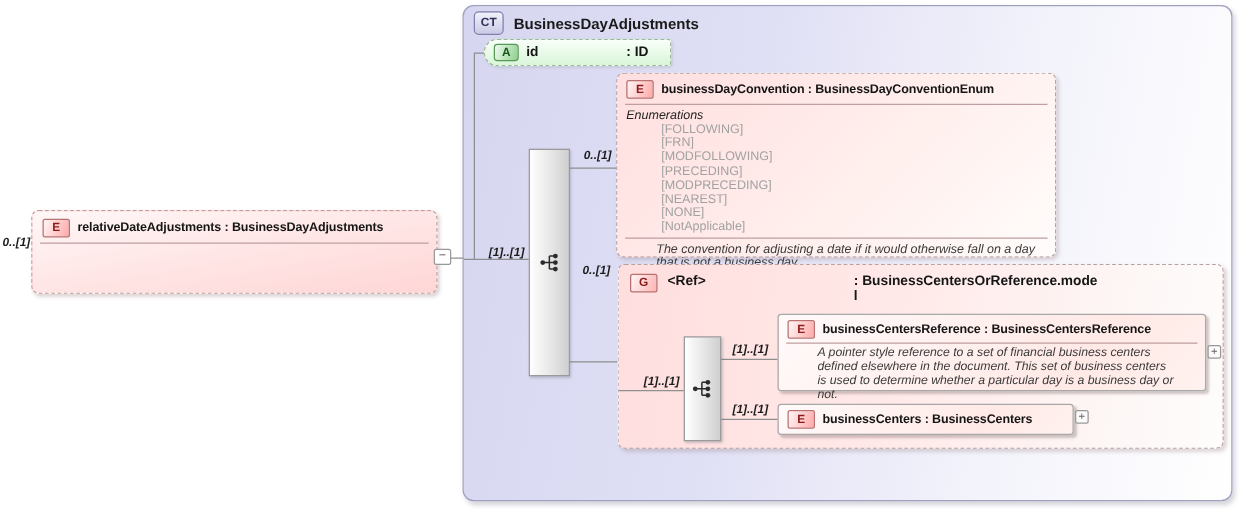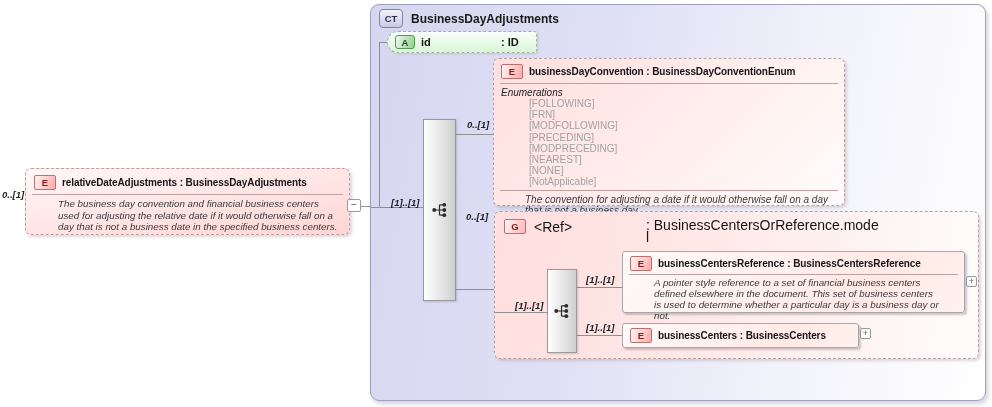--- a/index.html
+++ b/index.html
@@ -66,22 +66,22 @@
   .enums .evals{display:flex;flex-direction:column;margin-left:28px;}
   .enums .evals span{font-size:10px;line-height:11.2px;color:#a2a2a2;}
   .el-bdc .annot{padding:3px 7px 0 7px;font-size:10px;}
 
   
   .grp{position:absolute;left:123px;top:206px;width:485px;height:148px;box-sizing:border-box;
        border:1px dashed #b5a2a2;border-radius:6px;
        background:linear-gradient(100deg,#ffdede 0%,#ffe9e8 45%,#fdf6f5 80%,#fefcfc 100%);
        box-shadow:2px 2px 3px rgba(150,130,130,.3);}
   .grp-hdr{position:absolute;left:9px;top:7px;display:flex;gap:8px;align-items:flex-start;}
-  .grp-hdr .nm{font-weight:normal;font-size:14px;color:#151515;width:104px;}
-  .grp-hdr .ty{font-weight:normal;font-size:14px;color:#151515;white-space:pre-line;line-height:12px;}
+  .grp-hdr .nm{font-weight:bold;font-size:11px;color:#151515;width:104px;}
+  .grp-hdr .ty{font-weight:bold;font-size:11px;color:#151515;white-space:pre-line;line-height:12px;margin-left:37px;}
 
   .el-bcr{position:absolute;left:127px;top:39px;width:343px;height:62px;box-sizing:border-box;
           border:1px solid #a8a8a8;border-radius:3px;
           background:linear-gradient(135deg,#fffafa 0%,#ffe9e6 70%,#fff2ef 100%);
           box-shadow:2px 2px 2px rgba(120,100,100,.35);}
   .el-bcr .hdr{display:flex;align-items:center;gap:6px;padding:4px 7px 3px 7px;}
   .el-bcr .annot{padding:2px 23px 0 7px;font-size:9.8px;line-height:11px;}
 
   .el-bc{position:absolute;left:127px;top:111px;width:237px;height:25px;box-sizing:border-box;
          border:1px solid #a8a8a8;border-radius:3px;
@@ -95,21 +95,20 @@
 <div class="page">
 
   <span class="card-label" style="left:2px;top:189px;">0..[1]</span>
 
   <div class="el-left">
     <div class="hdr">
       <span class="badge badge-e">E</span>
       <span class="box-title">relativeDateAdjustments : BusinessDayAdjustments</span>
     </div>
     <div class="divider"></div>
-    <div class="annot">The business day convention and financial business centers used for adjusting the relative date if it would otherwise fall on a day that is not a business date in the specified business centers.</div>
   </div>
 
   <div class="hline" style="left:350px;top:206px;width:24px;"></div>
   <div class="toggle">−</div>
 
   <div class="ct">
 
     <div class="hline" style="left:0;top:202px;width:52px;"></div>
     <div class="vline" style="left:8px;top:38px;height:165px;"></div>
     <div class="hline" style="left:8px;top:37px;width:9px;"></div>

